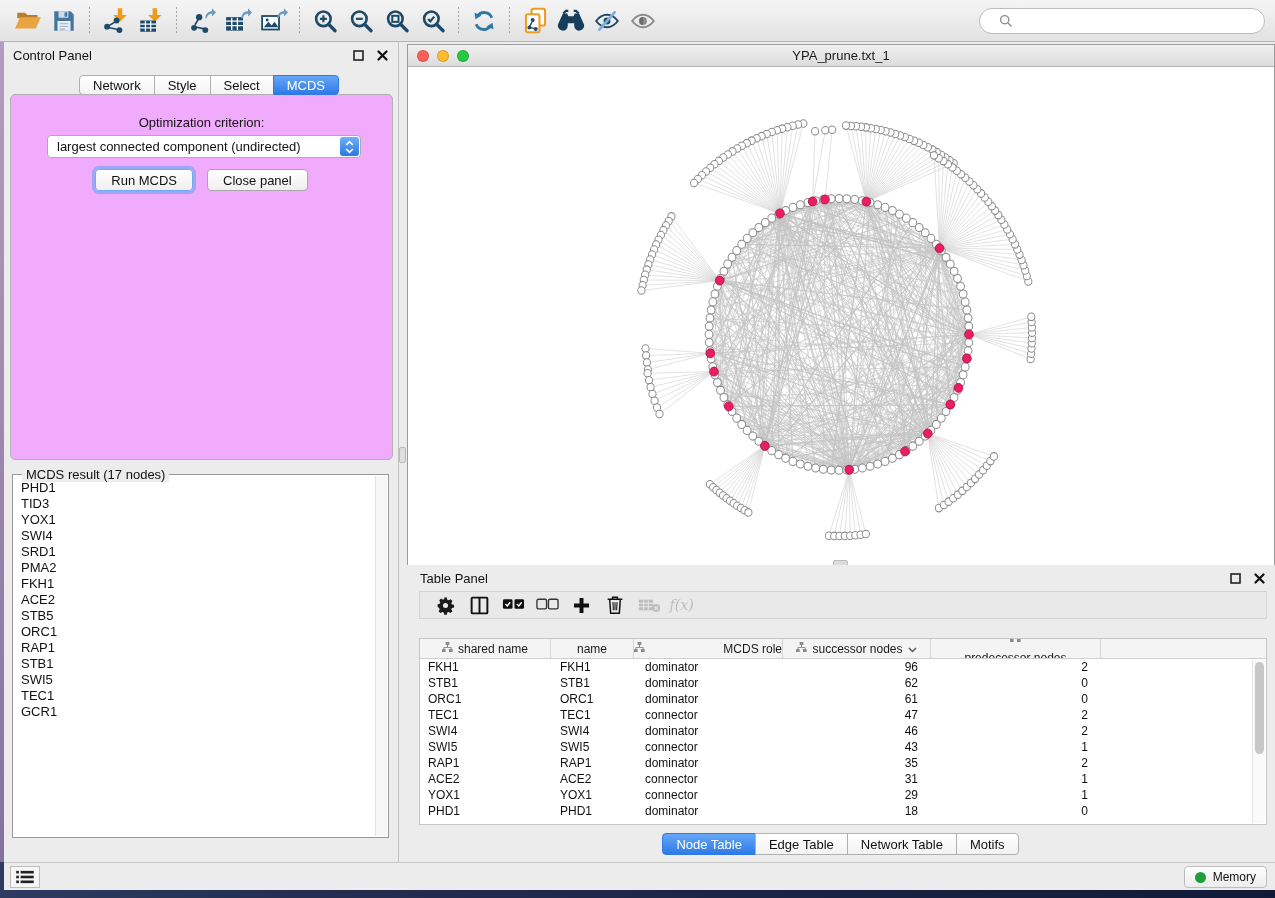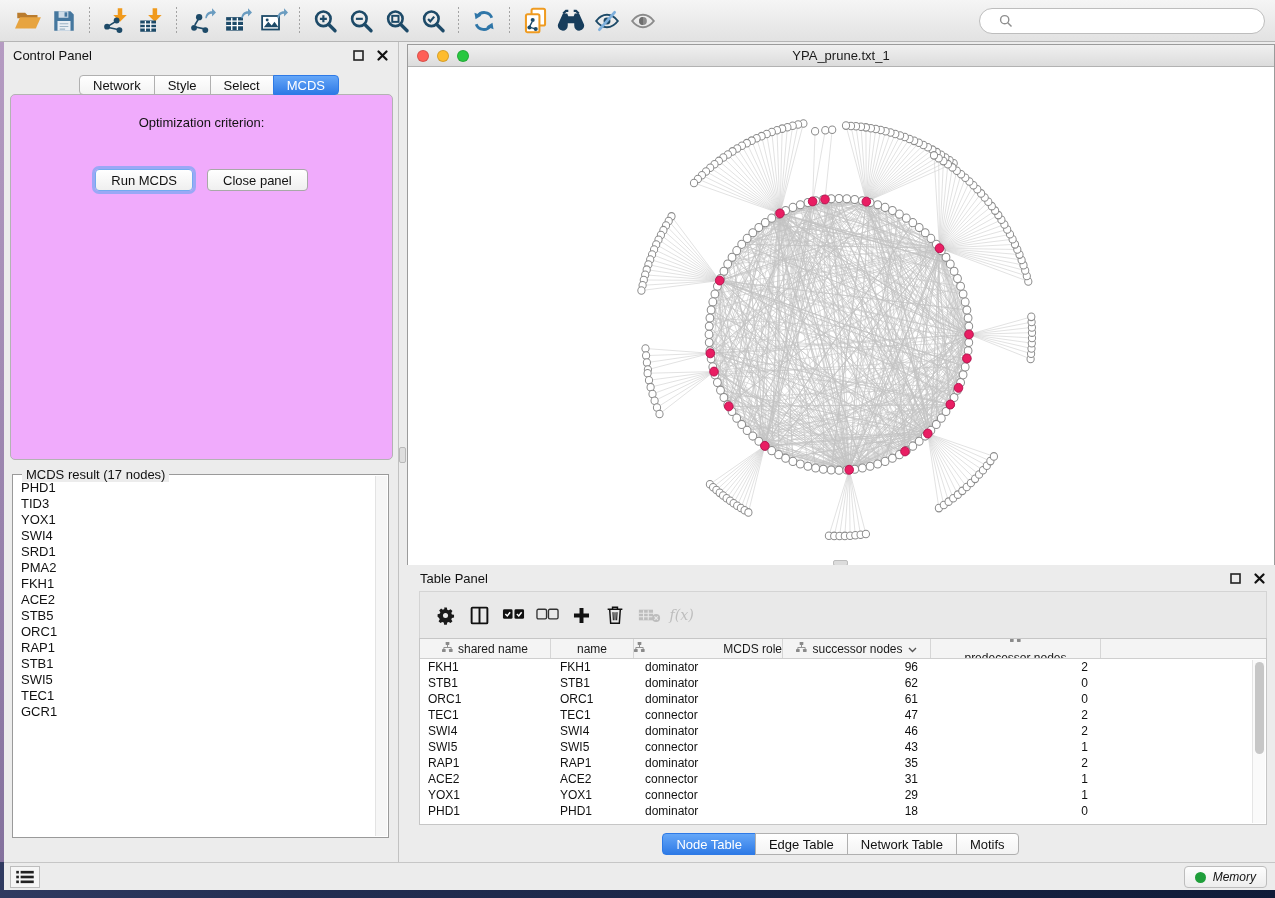--- a/index.html
+++ b/index.html
@@ -43,40 +43,40 @@
   .right-area{position:absolute;left:407px;top:42px;width:868px;height:820px;background:#ececec;}
   .net-window{position:absolute;left:0;top:2px;width:868px;height:540px;border:1px solid #9b9b9b;background:#fff;}
   .net-titlebar{height:22px;background:linear-gradient(#f0f0f0,#dcdcdc);border-bottom:1px solid #b2b2b2;position:relative;display:flex;align-items:center;justify-content:center;font-size:13px;color:#1a1a1a;}
   .traffic{position:absolute;left:9px;top:5px;display:flex;gap:8px;}
   .light{width:12px;height:12px;border-radius:50%;border:1px solid rgba(0,0,0,.15);}
   .net-canvas{position:absolute;left:0;top:22px;right:0;bottom:0;background:#fff;}
   #graph{width:100%;height:100%;display:block;}
   .h-grip{position:absolute;left:426px;top:518px;width:15px;height:6px;background:#dcdcdc;border:1px solid #bdbdbd;border-radius:2px;}
   
   .table-panel{position:absolute;left:0;top:523px;width:868px;height:297px;background:#ececec;}
-  .tp-toolbar{position:absolute;left:12px;right:8px;top:26px;height:48px;background:#e9e9e9;border:1px solid #d4d4d4;display:flex;align-items:center;padding-left:10px;gap:4px;}
+  .tp-toolbar{position:absolute;left:12px;right:8px;top:26px;height:28px;background:#e9e9e9;border:1px solid #d4d4d4;display:flex;align-items:center;padding-left:10px;gap:4px;}
   .tp-icon{width:30px;height:30px;display:flex;align-items:center;justify-content:center;}
   .tp-icon.disabled{opacity:.55;}
   .table-wrap{position:absolute;left:12px;right:8px;top:73px;height:187px;background:#fff;border:1px solid #c6c6c6;}
   .thead{display:flex;height:20px;background:#f4f4f4;border-bottom:1px solid #cfcfcf;}
   .th{display:flex;align-items:center;justify-content:center;gap:5px;font-size:12px;color:#1a1a1a;border-right:1px solid #d6d6d6;overflow:hidden;white-space:nowrap;}
   .th.filler,.thx{flex:1;border-right:none;}
   .tr{display:flex;height:16px;}
   .td{font-size:12px;line-height:16px;color:#111;overflow:hidden;white-space:nowrap;}
   .c1{width:131px;}.c2{width:83px;}.c3{width:149px;justify-content:space-between;}.c4{width:148px;}.c5{width:170px;flex-direction:column;}
   .td.c1{padding-left:8px;}.td.c2{padding-left:9px;}.td.c3{padding-left:11px;}
   .td.c4,.td.c5{text-align:right;padding-right:13px;}
   .tb-scroll{position:absolute;right:1px;top:21px;bottom:1px;width:13px;background:#fafafa;border-left:1px solid #e5e5e5;}
   .tb-thumb{position:absolute;left:2px;top:2px;width:9px;height:92px;background:#c7c7c7;border-radius:5px;}
   .tp-tabs{position:absolute;left:0;right:0;top:268px;display:flex;justify-content:center;}
   .tp-tabs .tab{height:22px;}
   
   .status-bar{position:absolute;left:4px;top:862px;width:1271px;height:28px;background:#ececec;border-top:1px solid #c6c6c6;z-index:4;}
   .list-btn{position:absolute;left:6px;top:3px;width:30px;height:22px;background:#f6f6f6;border:1px solid #bdbdbd;display:flex;align-items:center;justify-content:center;}
-  .memory-btn{position:absolute;right:8px;top:3px;height:22px;padding:0 10px;display:flex;align-items:center;gap:7px;background:linear-gradient(#fdfdfd,#ededed);border:1px solid #bdbdbd;border-radius:4px;font-size:12px;color:#111;font-style:italic;}
+  .memory-btn{position:absolute;right:8px;top:3px;height:22px;padding:0 10px;display:flex;align-items:center;gap:7px;background:linear-gradient(#fdfdfd,#ededed);border:1px solid #bdbdbd;border-radius:4px;font-size:12px;color:#111;}
   .mem-dot{width:11px;height:11px;border-radius:50%;background:#1f9e3a;}
 </style>
 </head>
 <body>
 
 <div class="wallpaper"></div>
 <div class="left-strip"></div>
 
 <div class="toolbar">
   <div id="tb-icons">
@@ -234,20 +234,29 @@
     </span>
   </div>
   <div class="cp-tabs" id="cp-tabs">
       <div class="tab">Network</div>
       <div class="tab">Style</div>
       <div class="tab">Select</div>
       <div class="tab active">MCDS</div>
     </div>
   <div class="cp-box">
     <div class="opt-label">Optimization criterion:</div>
+    <div class="dropdown">
+      <span>largest connected component (undirected)</span>
+      <span class="dd-stepper">
+        <svg width="9" height="14" viewBox="0 0 9 14">
+            <path d="M1.2 5L4.5 1.6 7.8 5" fill="none" stroke="#fff" stroke-width="1.6"></path>
+            <path d="M1.2 9l3.3 3.4L7.8 9" fill="none" stroke="#fff" stroke-width="1.6"></path>
+          </svg>
+      </span>
+    </div>
     <div class="btn-row">
       <div class="btn focus">Run MCDS</div>
       <div class="btn">Close panel</div>
     </div>
   </div>
   <div class="result-legend">MCDS result (17 nodes)</div>
   <div class="result-box">
     <div class="mcds-list" id="mcds-list">
         <div>PHD1</div>
         <div>TID3</div>

